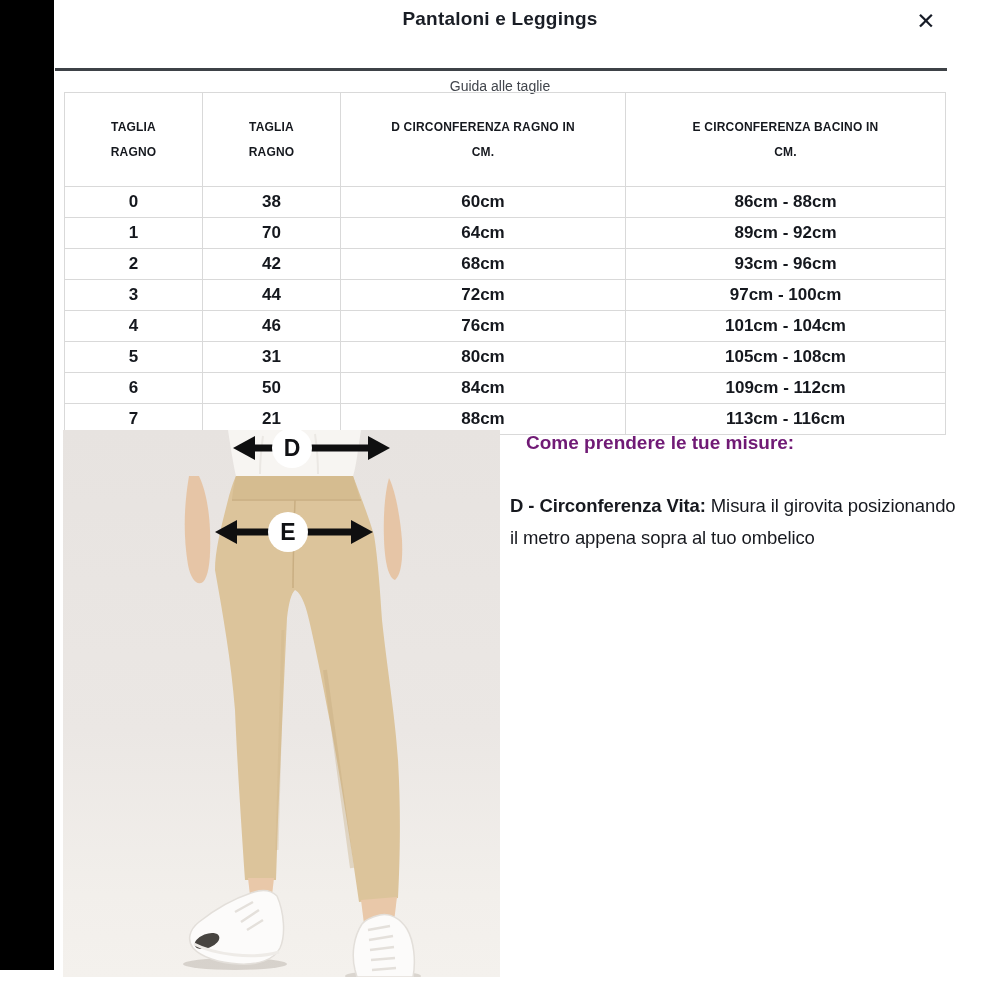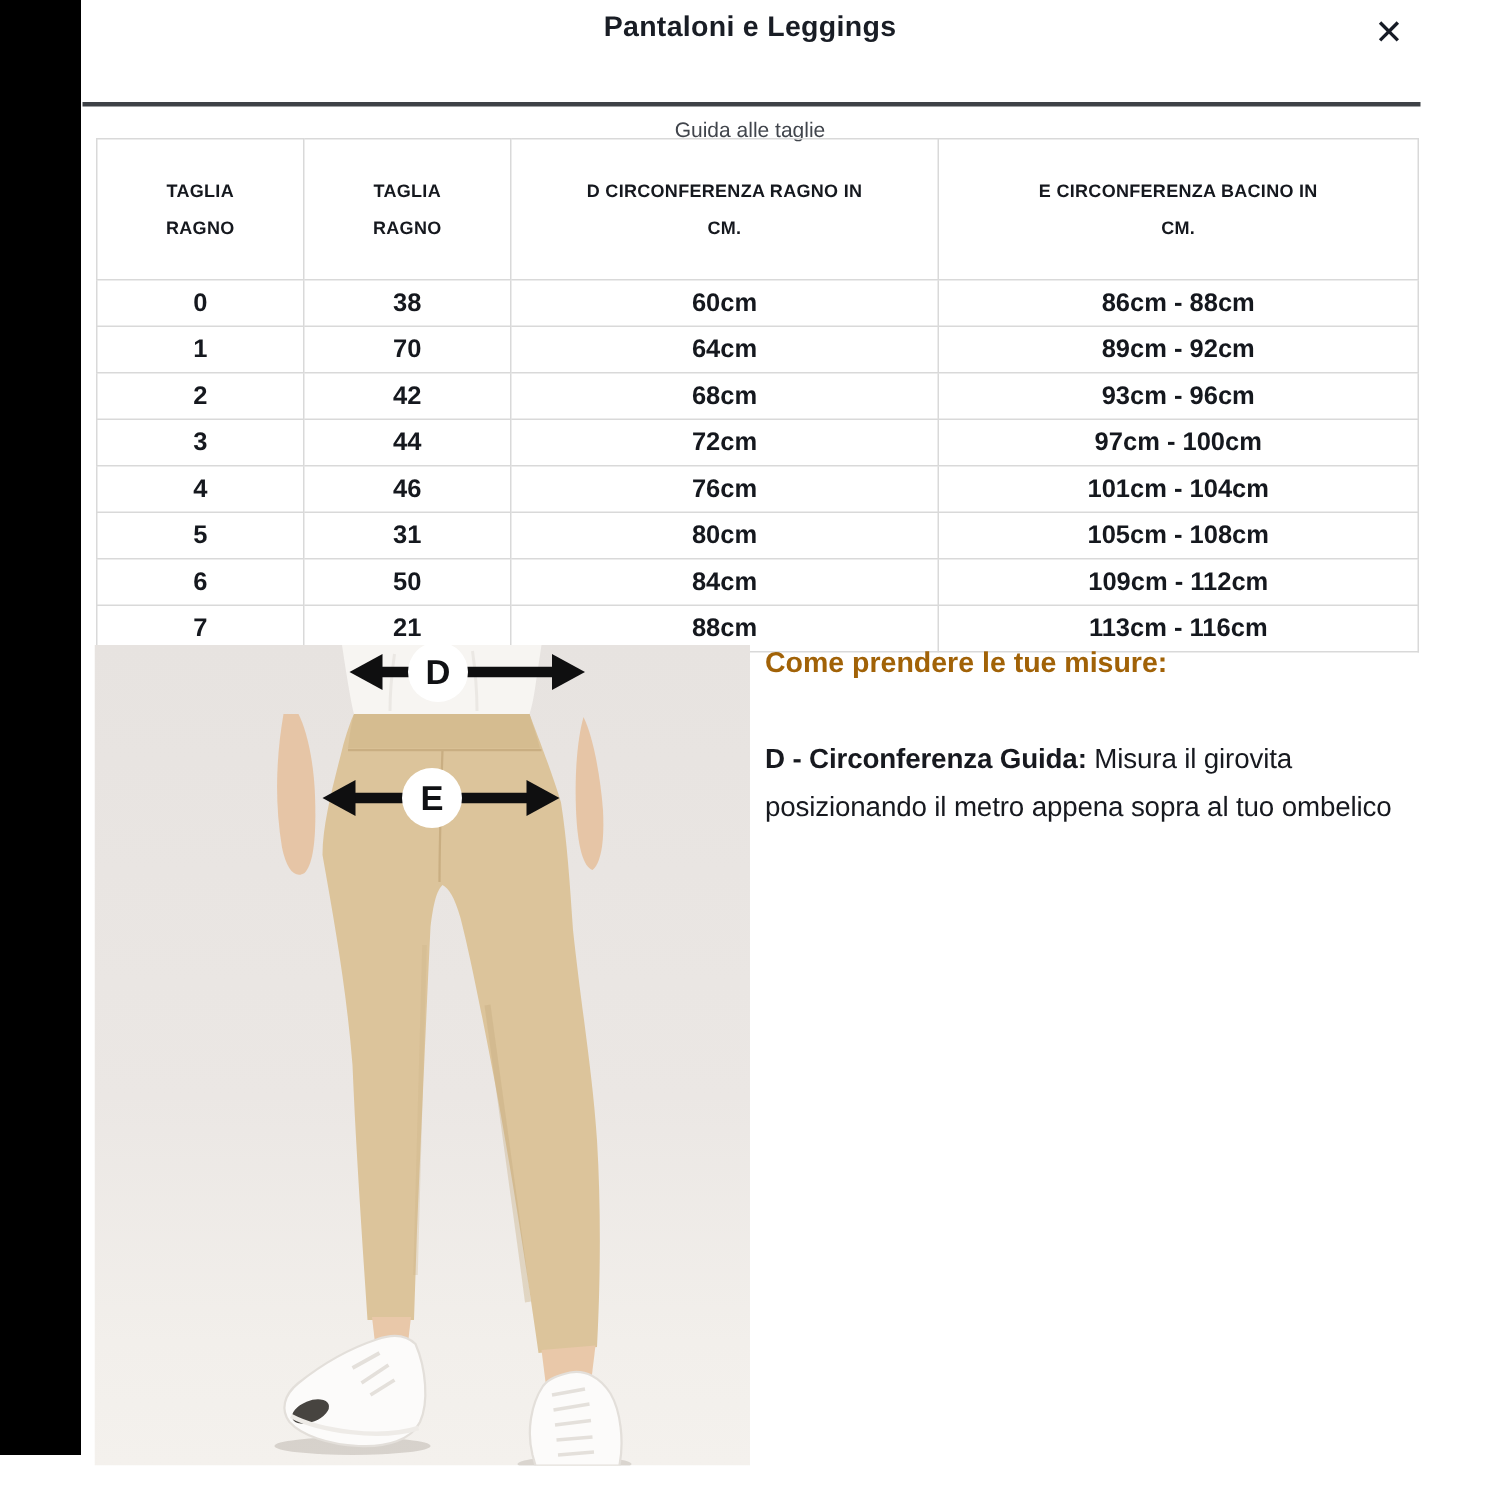--- a/index.html
+++ b/index.html
@@ -20,21 +20,21 @@
   .size-table th,.size-table td{border:1px solid #d9d9d9;text-align:center;vertical-align:middle;color:#15181e;}
   .size-table th{height:61px;font-size:12px;font-weight:700;letter-spacing:.2px;padding:16px 8px;line-height:25px;}
   .size-table td{height:30px;font-size:17px;font-weight:700;padding:0;}
   .size-table td.col-0{font-weight:700;}
 
   .photo{position:absolute;top:430px;left:63px;width:437px;height:547px;}
   .photo svg{display:block;}
   .photo text{font-family:"Liberation Sans", sans-serif;font-weight:700;fill:#101114;}
 
   .guide{position:absolute;top:432px;left:510px;width:450px;}
-  .guide-heading{font-size:19px;font-weight:700;margin:0 0 36px 0;color:#a16207;}
+  .guide-heading{font-size:19px;font-weight:700;margin:0 0 36px 16px;color:#701a75;}
   .guide-item{font-size:18.5px;line-height:32px;font-weight:400;margin:0 0 25px 0;color:#17191f;letter-spacing:-0.1px;}
   .guide-item b{font-weight:700;}
 </style>
 </head>
 <body>
 
 <div class="black-edge"></div>
 
 <div class="modal-title">Pantaloni e Leggings</div>
 <div class="modal-subtitle">Guida alle taglie</div>
@@ -195,14 +195,14 @@
       <polygon points="152,102 174,90 174,114" fill="#0f0f10"></polygon>
       <polygon points="310,102 288,90 288,114" fill="#0f0f10"></polygon>
       <circle cx="225" cy="102" r="20" fill="#ffffff"></circle>
       <text x="225" y="110" font-size="23" text-anchor="middle">E</text>
     </g>
   </svg>
 </div>
 
 <div class="guide">
   <h3 class="guide-heading">Come prendere le tue misure:</h3>
-  <p class="guide-item"><b>D - Circonferenza Guida:</b><span> Misura il girovita posizionando il metro appena sopra al tuo ombelico</span></p>
+  <p class="guide-item"><b>D - Circonferenza Vita:</b><span> Misura il girovita posizionando il metro appena sopra al tuo ombelico</span></p>
 </div>
 
 </body></html>

